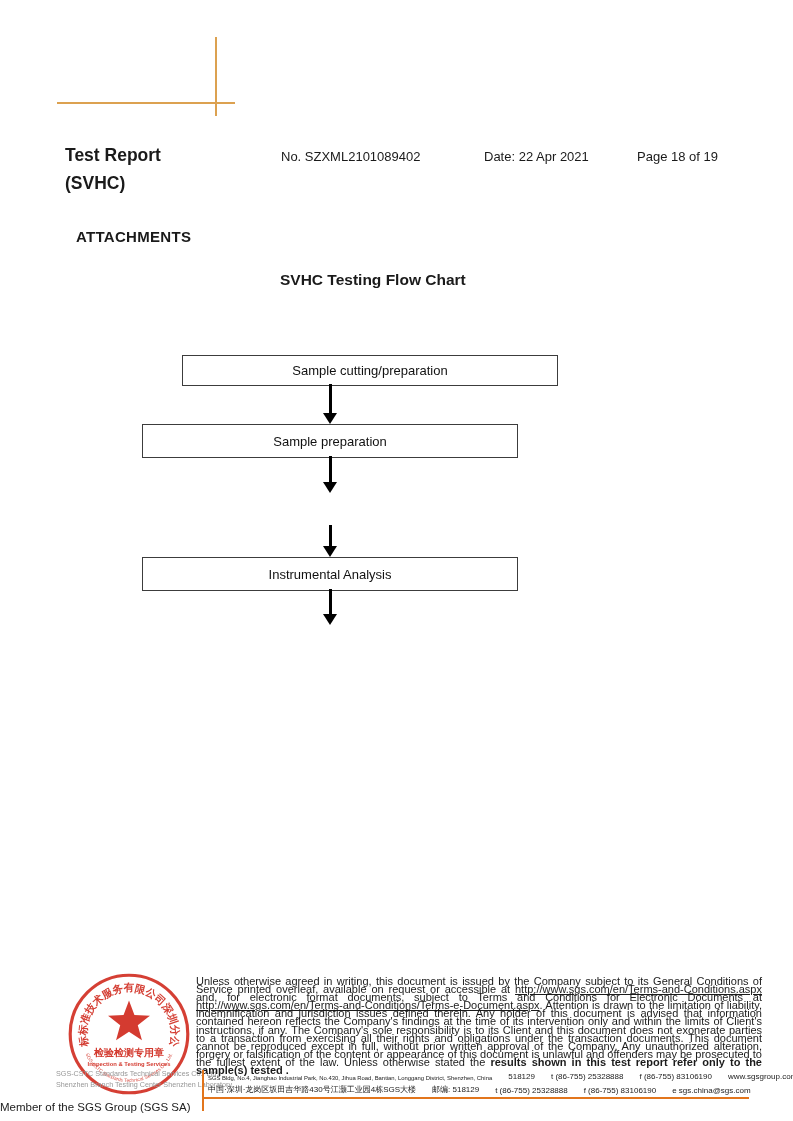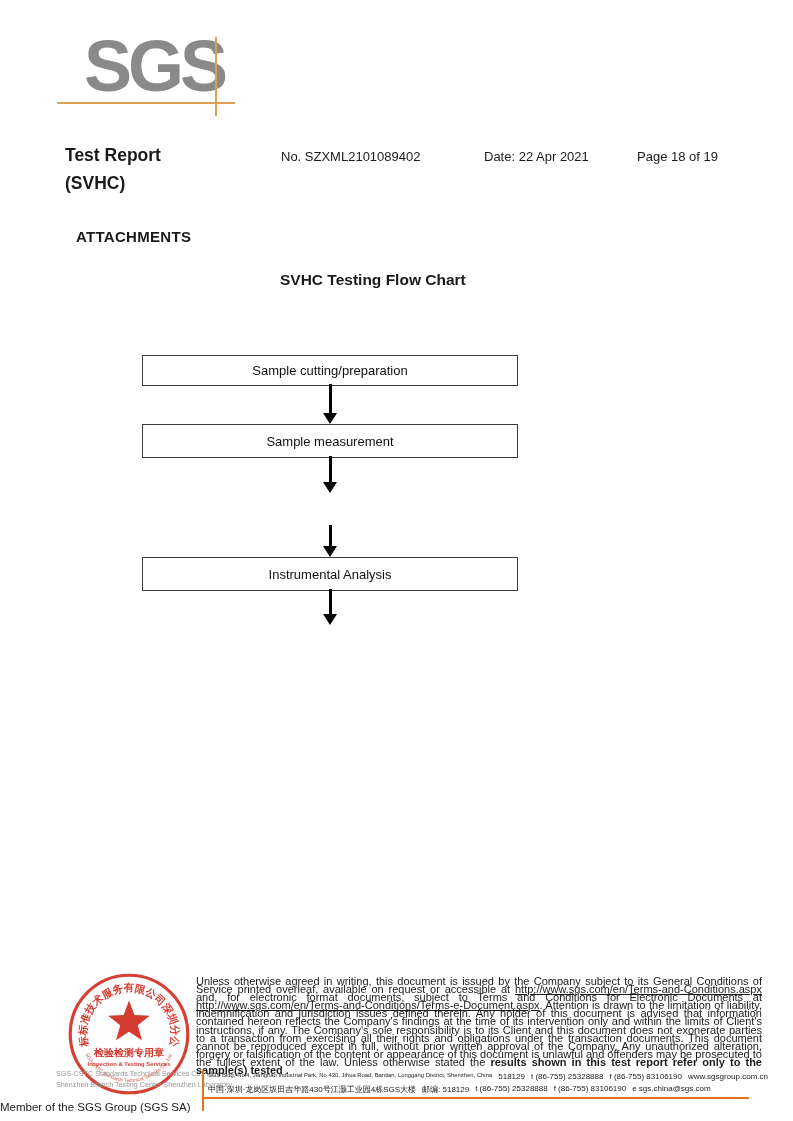--- a/index.html
+++ b/index.html
@@ -27,21 +27,21 @@
 
   .attachments{left:76px; top:228px; font-size:15px; font-weight:bold; letter-spacing:.3px;}
   .flow-title{left:252px; top:271px; font-size:15.5px; font-weight:bold;margin-left:28px;}
 
   
   .fbox{
     left:142px; width:374px; border:1px solid #3c3c3c; background:#fff;
     display:flex; align-items:center; justify-content:center;
     font-size:13px; color:#111;
   }
-  .fb1{top:355px; height:29px;}
+  .fb1{top:355px; height:29px;margin-left:40px;}
   .fb2{top:424px; height:32px;}
   .fb3{top:493px; height:32px;}
   .fb4{top:557px; height:32px;}
   .fb5{top:625px; height:29px;}
 
   .arrow{left:321px; width:18px; display:flex; flex-direction:column; align-items:center;}
   .arrow .shaft{width:3px; flex:1 1 auto; background:#000;}
   .arrow .head{width:0; height:0; border-left:7px solid transparent;
     border-right:7px solid transparent; border-top:11px solid #000;}
   .ar1{top:384px; height:40px;}
@@ -58,56 +58,55 @@
     text-align:justify; color:#1b1b1b; letter-spacing:0px;
   }
   .disclaimer .u{text-decoration:underline;}
   .disclaimer .b{font-weight:bold;}
   .attention{
     left:196px; top:1059px; width:566px; font-size:7.6px; line-height:8.2px;
     font-weight:bold; color:#ee7612;
   }
   .addr-vline{left:202px; top:1070px; width:2px; height:41px; background:#e2751c;}
   .addr-hline{left:202px; top:1097px; width:547px; height:2px; background:#e2751c;}
-  .addr-row{left:208px; width:552px; display:flex; align-items:flex-start;
-    gap:6px; white-space:nowrap; color:#222;}
+  .addr-row{left:208px; width:552px; display:flex; align-items:flex-end;
+    gap:16px; white-space:nowrap; color:#222;}
   .addr-row1{top:1072px;}
   .addr-row2{top:1084px;}
   .addr-sm{font-size:5.9px;}
   .addr-cn{font-size:8px;}
   .addr-lg{font-size:8px;}
   .member{left:0px; top:1101px; width:720px; text-align:left; font-size:11.5px; color:#222;}
 </style>
 </head>
 <body>
 
 <div class="page">
 
-  <div class="abs logo-text">SGS</div>
   <div class="abs logo-hline"></div>
   <div class="abs logo-vline"></div>
 
   <div class="abs rpt-title1">Test Report</div>
   <div class="abs rpt-title2">(SVHC)</div>
   <div class="abs hdr-no">No. SZXML2101089402</div>
   <div class="abs hdr-date">Date: 22 Apr 2021</div>
   <div class="abs hdr-page">Page 18 of 19</div>
 
   <div class="abs attachments">ATTACHMENTS</div>
   <div class="abs flow-title">SVHC Testing Flow Chart</div>
 
   <div class="abs fbox fb1">
     <span>Sample cutting/preparation</span>
   </div>
   <div class="abs arrow ar1">
     <span class="shaft"></span>
     <span class="head"></span>
   </div>
   <div class="abs fbox fb2">
-    <span>Sample measurement</span>
+    <span>Sample preparation</span>
   </div>
   <div class="abs arrow ar2">
     <span class="shaft"></span>
     <span class="head"></span>
   </div>
   <div class="abs arrow ar3">
     <span class="shaft"></span>
     <span class="head"></span>
   </div>
   <div class="abs fbox fb4">

